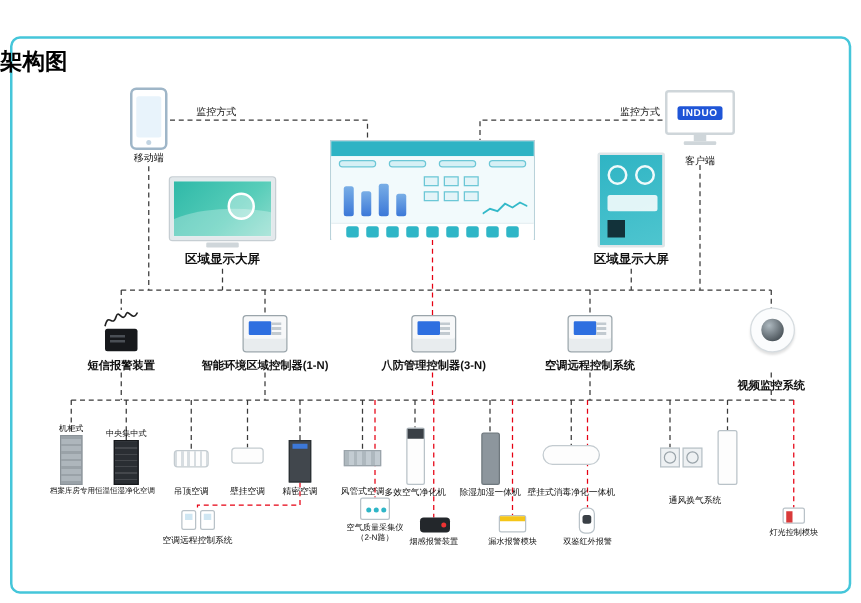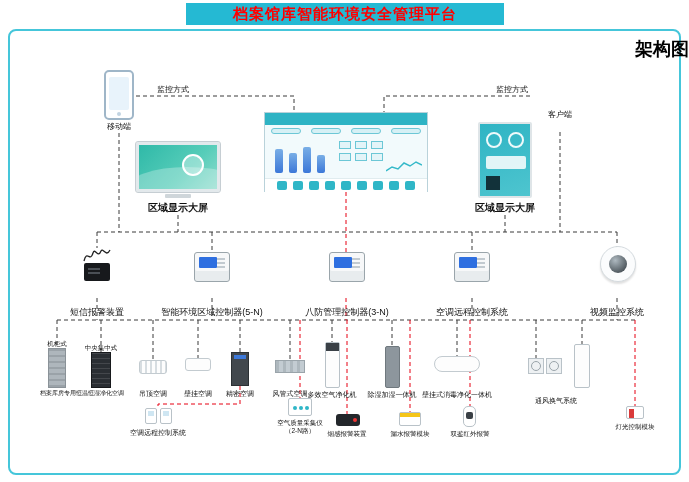--- a/index.html
+++ b/index.html
@@ -9,26 +9,26 @@
 
   .banner { position:absolute; left:186px; top:3px; width:318px; height:22px; background:#25b9d3;
             display:flex; align-items:center; justify-content:center; z-index:2; }
   .banner span { color:#ff0000; font-size:15px; font-weight:bold; letter-spacing:1px; }
 
   .frame { position:absolute; left:8px; top:29px; width:673px; height:446px; border:2px solid #45c6da;
            border-radius:8px; background:#fff; z-index:0; }
   .connectors { position:absolute; left:0; top:0; z-index:0; }
   .el { position:absolute; z-index:1; }
 
-  .diagram-title { position:absolute; left:0; top:37px; width:689px; text-align:right;
+  .diagram-title { position:absolute; left:0; top:37px; width:689px; text-align:left;
                    font-size:18px; font-weight:bold; color:#000; z-index:1; }
 
   .lbl { position:absolute; z-index:1; text-align:center; color:#111; line-height:1.15; }
   .lbl-10b { font-size:10px; font-weight:bold; }
-  .lbl-9b  { font-size:9px;  font-weight:normal;margin-top:20px; }
+  .lbl-9b  { font-size:9px;  font-weight:bold; }
   .lbl-8   { font-size:8px; }
   .lbl-7   { font-size:7px; }
   .lbl-65  { font-size:6.5px; }
   .lbl-6   { font-size:6px; white-space:nowrap; }
 
   
   .phone { width:30px; height:50px; border:2px solid #9fb6c8; border-radius:5px; background:#fff; }
   .phone-screen { position:absolute; left:3px; top:5px; right:3px; bottom:8px; background:#e8f3fb; border-radius:2px; }
   .phone-dot { position:absolute; left:50%; bottom:2px; width:4px; height:4px; margin-left:-2px; background:#c2d4e2; border-radius:50%; }
 
@@ -109,23 +109,20 @@
   .pir { width:13px; height:21px; background:#fff; border:1px solid #b9c2c8; border-radius:5px; }
   .pir::after { content:""; position:absolute; left:2px; top:5px; right:2px; height:7px; background:#3a4046; border-radius:2px; }
   .lightmod { width:18px; height:13px; background:#fff; border:1px solid #b9c2c8; border-radius:2px; }
   .lightmod::after { content:""; position:absolute; left:2px; top:2px; width:5px; height:9px; background:#d93a3a; }
 </style>
 </head>
 <body>
 
 <div class="stage">
 
-  <div class="banner">
-    <span>档案馆库智能环境安全管理平台</span>
-  </div>
 
   <div class="frame"></div>
 
   <svg class="connectors" width="689" height="482" viewBox="0 0 689 482">
     <g stroke="#3a3a3a" stroke-width="1" stroke-dasharray="4 3" fill="none">
       <path d="M136,96 H294 V112"></path>
       <path d="M530,96 H384 V112"></path>
       <line x1="119" y1="133" x2="119" y2="232"></line>
       <line x1="178" y1="215" x2="178" y2="232"></line>
       <line x1="505" y1="215" x2="505" y2="232"></line>
@@ -201,21 +198,28 @@
         <i></i>
         <i></i>
         <i></i>
         <i></i>
         <i></i>
         <i></i>
     </div>
   </div>
 
   <div class="lbl lbl-8" style="left:487px;top:85px;width:50px">监控方式</div>
-  <div class="lbl lbl-8" style="left:530px;top:110px;width:60px">客户端</div>
+  <div class="el" style="left:532px;top:72px">
+    <div class="monitor-screen">
+      <span class="induo">INDUO</span>
+    </div>
+    <div class="monitor-neck"></div>
+    <div class="monitor-base"></div>
+  </div>
+  <div class="lbl lbl-8" style="left:530px;top:124px;width:60px">客户端</div>
 
   <div class="el" style="left:136px;top:142px">
     <div class="bigscreen-panel">
       <div class="magnifier"></div>
     </div>
     <div class="bigscreen-base"></div>
   </div>
   <div class="lbl lbl-10b" style="left:138px;top:202px;width:80px">区域显示大屏</div>
 
   <div class="el portrait" style="left:478px;top:122px">
@@ -229,39 +233,39 @@
   <svg class="el" style="left:82px;top:246px" width="30" height="17" viewBox="0 0 30 17">
     <path d="M2,15 C5,3 8,17 11,7 C13,1 16,13 19,5 C21,1 24,12 28,4" fill="none" stroke="#222" stroke-width="1.3"></path>
   </svg>
   <div class="el sms-box" style="left:84px;top:263px"></div>
   <div class="lbl lbl-9b" style="left:57px;top:287px;width:80px">短信报警装置</div>
 
   <div class="el ctrl-box" style="left:194px;top:252px">
     <i class="ctrl-screen"></i>
     <i class="ctrl-btns"></i>
   </div>
-  <div class="lbl lbl-9b" style="left:150px;top:287px;width:124px">智能环境区域控制器(5-N)</div>
+  <div class="lbl lbl-9b" style="left:150px;top:287px;width:124px">智能环境区域控制器(1-N)</div>
 
   <div class="el ctrl-box" style="left:329px;top:252px">
     <i class="ctrl-screen"></i>
     <i class="ctrl-btns"></i>
   </div>
   <div class="lbl lbl-9b" style="left:290px;top:287px;width:114px">八防管理控制器(3-N)</div>
 
   <div class="el ctrl-box" style="left:454px;top:252px">
     <i class="ctrl-screen"></i>
     <i class="ctrl-btns"></i>
   </div>
   <div class="lbl lbl-9b" style="left:420px;top:287px;width:104px">空调远程控制系统</div>
 
   <div class="el dome" style="left:600px;top:246px">
     <div class="dome-ring"></div>
     <div class="dome-ball"></div>
   </div>
-  <div class="lbl lbl-9b" style="left:577px;top:287px;width:80px">视频监控系统</div>
+  <div class="lbl lbl-9b" style="left:577px;top:303px;width:80px">视频监控系统</div>
 
   <div class="lbl lbl-65" style="left:37px;top:340px;width:40px">机柜式</div>
   <div class="el cab1" style="left:48px;top:348px"></div>
   <div class="lbl lbl-65" style="left:81px;top:344px;width:40px">中央集中式</div>
   <div class="el cab2" style="left:91px;top:352px"></div>
   <div class="lbl lbl-6" style="left:34px;top:390px;width:96px">档案库房专用恒温恒湿净化空调</div>
 
   <div class="el acbox grille" style="left:139px;top:360px;width:28px;height:14px"></div>
   <div class="lbl lbl-7" style="left:128px;top:390px;width:50px">吊顶空调</div>
 

